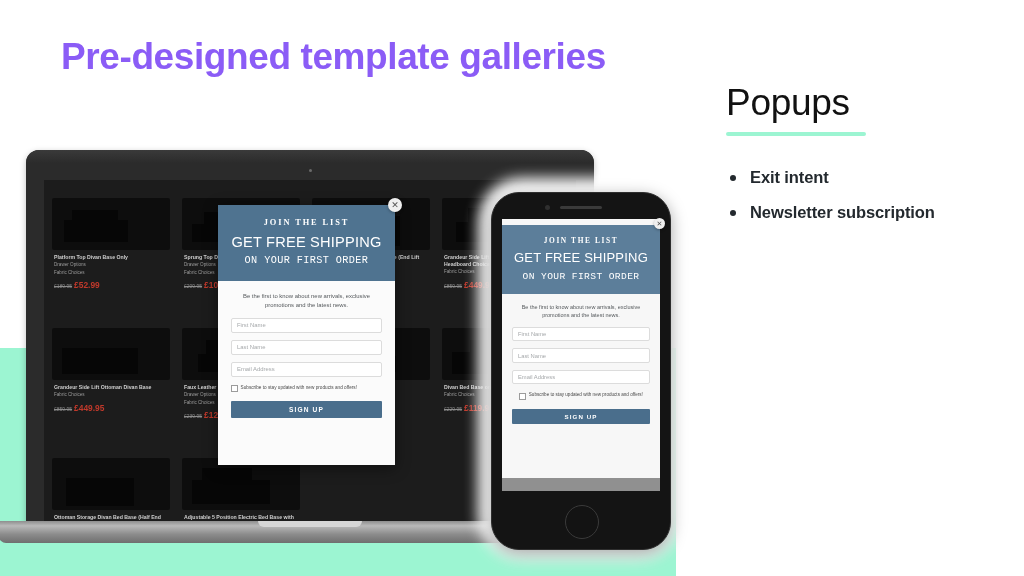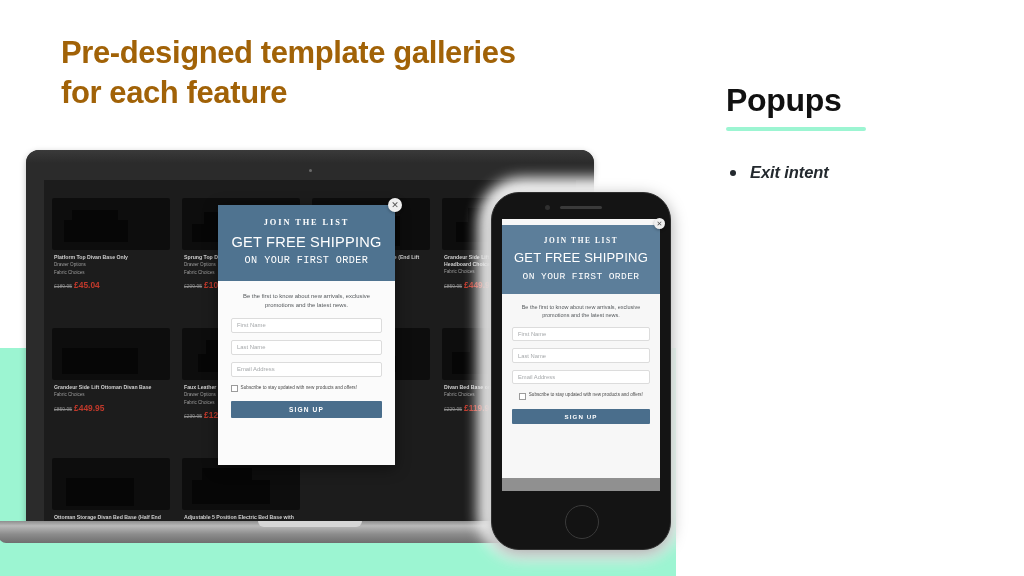--- a/index.html
+++ b/index.html
@@ -12,36 +12,36 @@
 
   
   .mint-band{
     position:absolute;left:0;top:348px;width:676px;height:228px;
     background:#9cf5d2;
   }
 
   
   .headline{
     position:absolute;left:61px;top:33px;width:620px;
-    font-size:31px;font-weight:bold;line-height:1.28;
-    color:#a16207;letter-spacing:-0.4px;
+    font-size:37px;font-weight:bold;line-height:1.28;
+    color:#8b5cf6;letter-spacing:-0.4px;
   }
   .headline div{white-space:nowrap;}
 
   
   .right-col{position:absolute;left:726px;top:84px;width:290px;}
   .right-title{
-    font-size:32px;font-weight:bold;color:#111;letter-spacing:-0.3px;
+    font-size:37px;font-weight:normal;color:#111;letter-spacing:-0.3px;
     line-height:1.05;
   }
   .right-rule{
     width:140px;height:4px;background:#9cf5d2;margin-top:9px;border-radius:2px;
   }
   .feature-list{
-    list-style:none;margin:0;padding:0;margin-top:32px;font-style:italic;
+    list-style:none;margin:0;padding:0;margin-top:32px;
   }
   .feature-list li{
     position:relative;padding-left:24px;margin-bottom:16px;
     font-size:16.5px;font-weight:bold;color:#23292e;letter-spacing:-0.1px;
   }
   .feature-list li .bullet{
     position:absolute;left:4px;top:7px;width:6px;height:6px;
     border-radius:50%;background:#23292e;
   }
 
@@ -178,38 +178,37 @@
   .popup-p .signup{height:15px;font-size:6.2px;}
   .popup-p .closebtn{right:-5px;top:-7px;width:11px;height:11px;font-size:7px;}
 </style>
 </head>
 <body>
 
 <div class="mint-band"></div>
 
 <div class="headline">
   <div>Pre-designed template galleries</div>
-  <div>for each feature</div>
 </div>
 
 <div class="laptop">
   <div class="laptop-lid">
     <div class="webcam"></div>
     <div class="screen">
       <div class="grid" id="product-grid">
           <div class="cell" style="left: 8px; top: 18px;">
             <div class="thumb">
               <div class="shape" style="left: 12px; top: 22px; width: 64px; height: 22px;"></div>
               <div class="shape" style="left: 20px; top: 12px; width: 46px; height: 14px;"></div>
             </div>
             <div class="meta">
               <div class="p-title">Platform Top Divan Base Only</div>
               <div class="p-opt">Drawer Options</div>
               <div class="p-opt">Fabric Choices</div>
-              <div class="p-price"><span class="p-old">£189.95</span><span class="p-new">£45.04</span></div>
+              <div class="p-price"><span class="p-old">£189.95</span><span class="p-new">£52.99</span></div>
             </div>
           </div>
           <div class="cell" style="left: 138px; top: 18px;">
             <div class="thumb">
               <div class="shape" style="left: 10px; top: 26px; width: 70px; height: 18px;"></div>
               <div class="shape" style="left: 22px; top: 14px; width: 48px; height: 14px;"></div>
             </div>
             <div class="meta">
               <div class="p-title">Sprung Top Divan Base Only</div>
               <div class="p-opt">Drawer Options</div>
@@ -351,14 +350,15 @@
     </div>
   </div>
   <div class="phone-home"></div>
 </div>
 
 <div class="right-col">
   <div class="right-title">Popups</div>
   <div class="right-rule"></div>
   <ul class="feature-list" id="feature-list">
       <li><span class="bullet"></span><span>Exit intent</span></li>
+      <li><span class="bullet"></span><span>Newsletter subscription</span></li>
     </ul>
 </div>
 
 </body></html>

